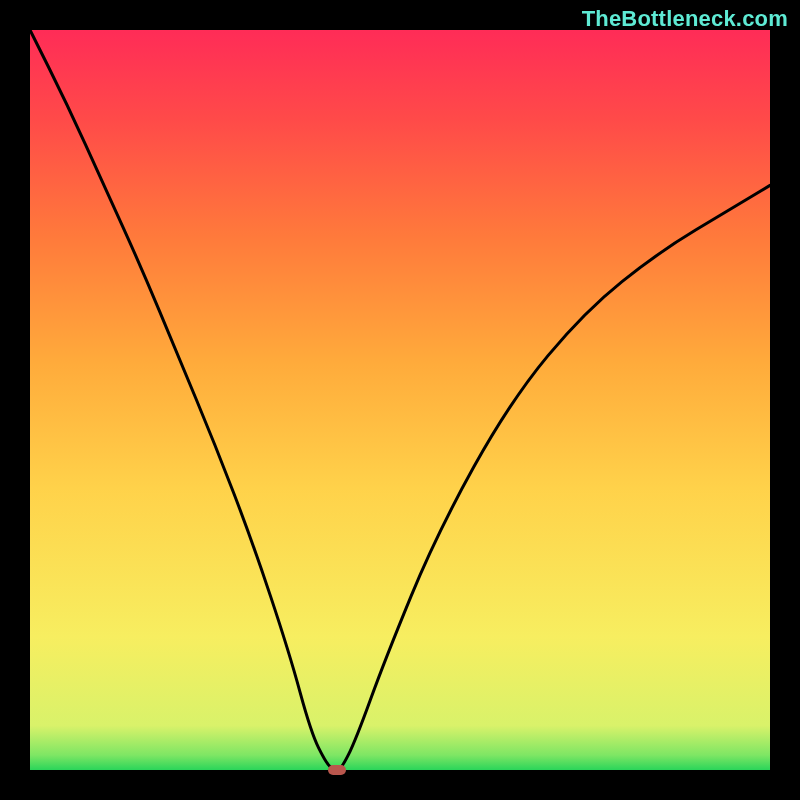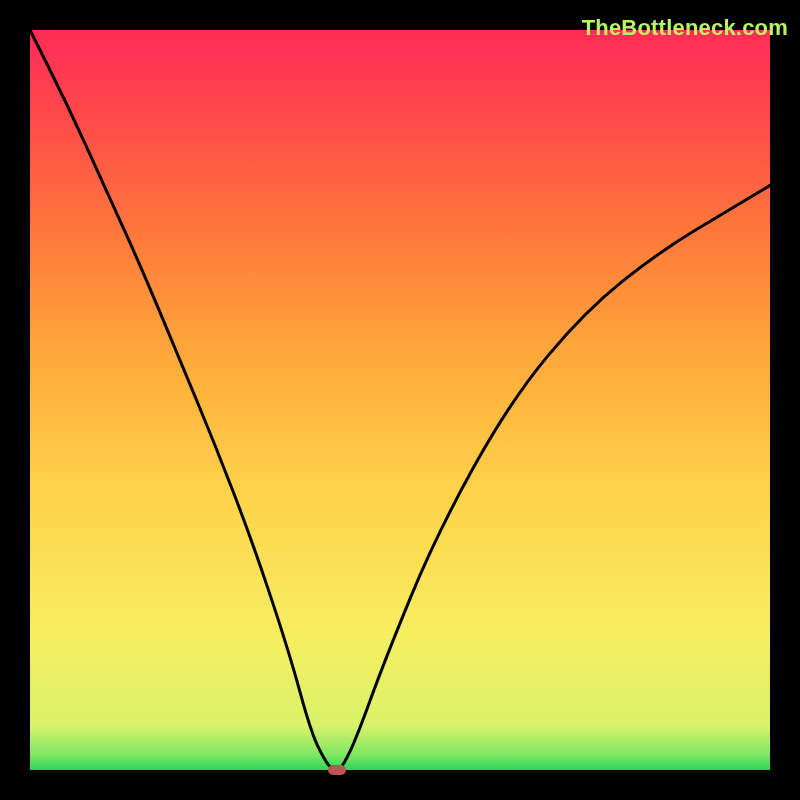--- a/index.html
+++ b/index.html
@@ -33,25 +33,24 @@
       #ffd24a 38%,
       #ffab3b 55%,
       #ff7a3b 72%,
       #ff4a49 88%,
       #ff2c57 100%);
   }
   .watermark {
     position: absolute;
     top: 6px;
     right: 12px;
-    color: #bef264;
+    color: #5eead4;
     font-size: 22px;
     font-weight: 600;
     letter-spacing: 0.2px;
-    margin-top: 9px;
   }
   svg.curve {
     position: absolute;
     top: 30px;
     left: 30px;
     width: 740px;
     height: 740px;
     overflow: visible;
   }
   .marker {

